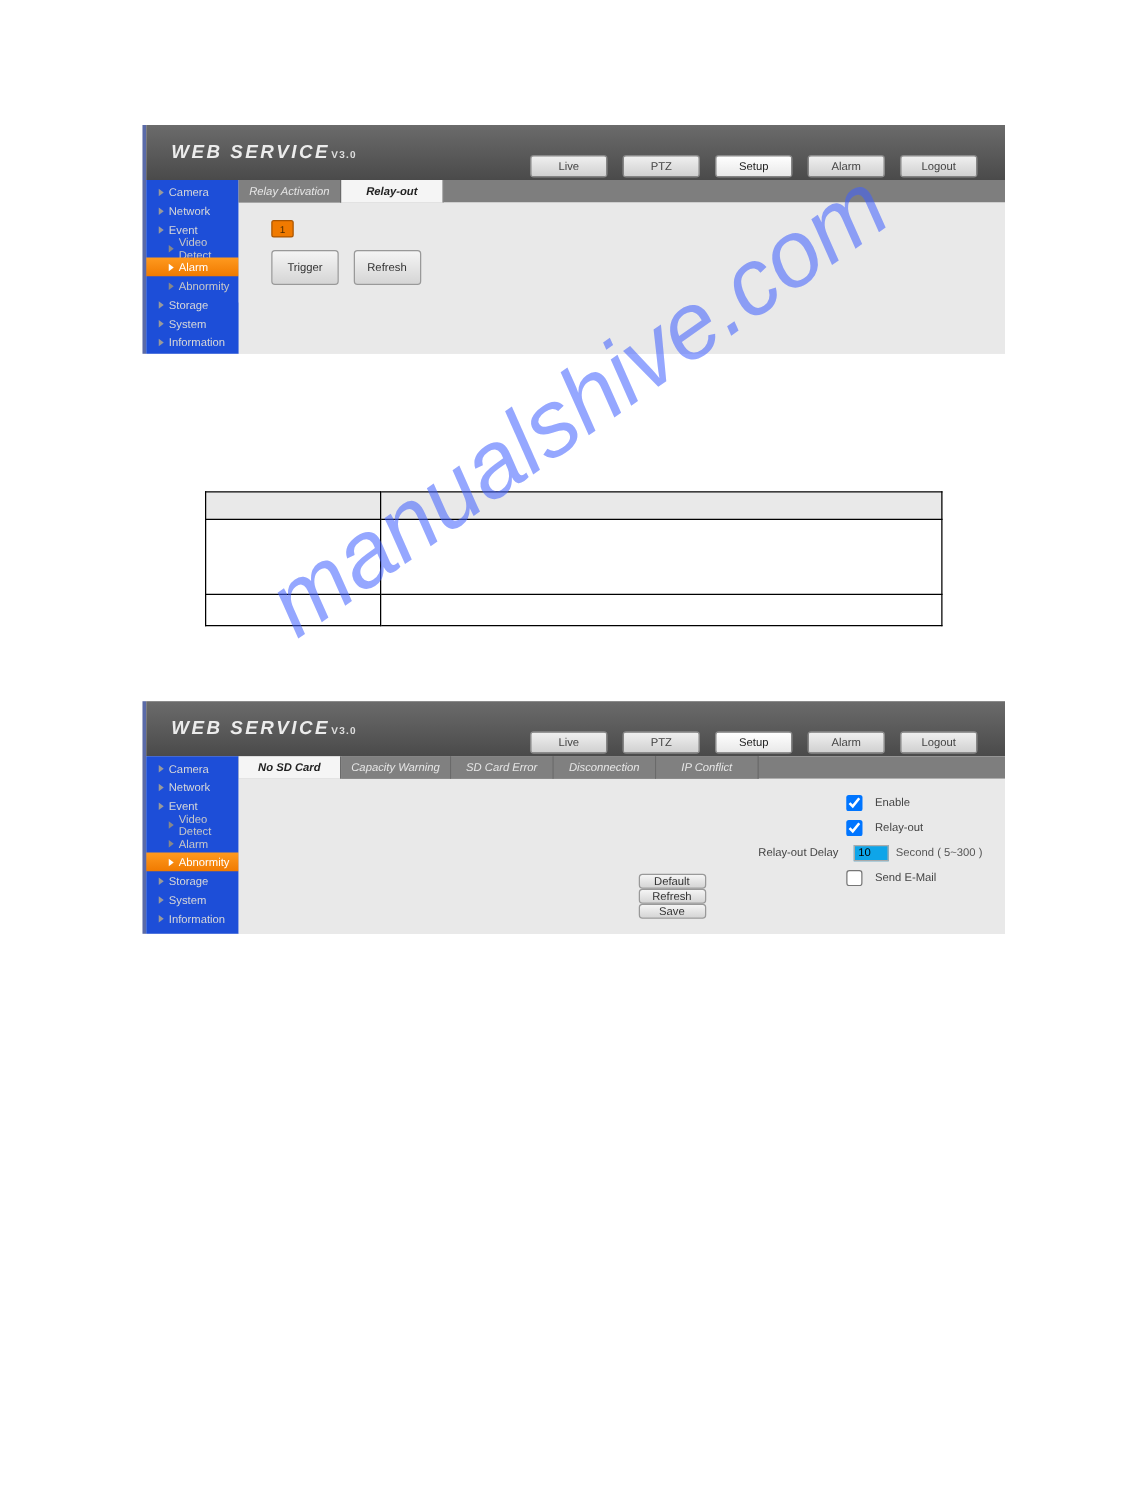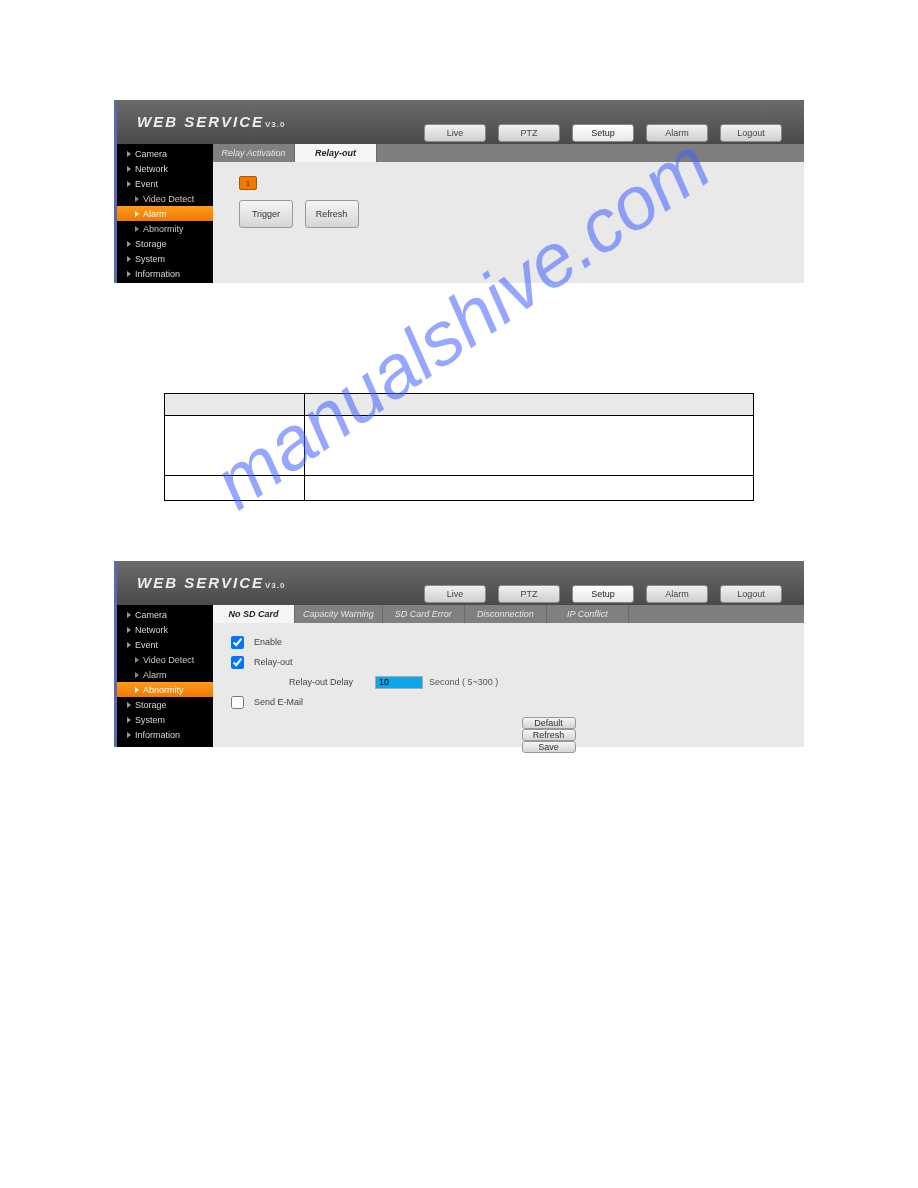--- a/index.html
+++ b/index.html
@@ -74,22 +74,22 @@
   }
   .topbtn.active {
     background: linear-gradient(#fff, #e8e8e8);
     color: #222;
   }
   .shot-body {
     display: flex;
     min-height: 120px;
   }
   .sidebar {
-    width: 96px;
-    background: #000000;
+    width: 74px;
+    background: #1d4ed8;
     padding: 2px 0;
   }
   .side-item {
     display: flex;
     align-items: center;
     height: 15px;
     padding: 0 6px 0 10px;
     color: #d8d8d8;
     font-size: 9px;
     cursor: pointer;
@@ -162,25 +162,25 @@
     min-width: 54px;
     height: 28px;
     padding: 0 10px;
     background: linear-gradient(#f5f5f5, #d5d5d5);
     border: 1px solid #999;
     border-radius: 3px;
     font-size: 9px;
     color: #333;
     cursor: pointer;
   }
-  .form-row { display: flex; align-items: center; height: 18px; margin-bottom: 2px; }
+  .form-row { display: flex; align-items: center; height: 18px; margin-bottom: 2px; justify-content: flex-end; }
   .form-row input[type=checkbox] { margin-right: 10px; }
   .form-row .lbl { font-size: 9px; color: #444; width: 86px; }
   .form-row input[type=text] {
-    width: 48px; height: 13px; font-size: 9px; padding: 0 3px;
+    width: 28px; height: 13px; font-size: 9px; padding: 0 3px;
     border: 1px solid #aaa; background: #0ea5e9;
   }
   .hint { font-size: 9px; color: #555; margin-left: 6px; }
 
   
   .plain-table {
     width: 590px;
     margin: 30px auto 60px auto;
     border-collapse: collapse;
   }
@@ -358,21 +358,21 @@
         <div class="form-row">
           <input type="checkbox" checked="" style="">
           <span class="lbl">Enable</span>
         </div>
         <div class="form-row">
           <input type="checkbox" checked="" style="">
           <span class="lbl">Relay-out</span>
         </div>
         <div class="form-row">
           <span style="width:22px;"></span>
-          <span class="lbl" style="width:86px;margin-left:36px;">Relay-out Delay</span>
+          <span class="lbl" style="width:76px;margin-left:36px;">Relay-out Delay</span>
           <input type="text" value="10" style="">
           <span class="hint">Second ( 5~300 )</span>
         </div>
         <div class="form-row">
           <input type="checkbox" style="">
           <span class="lbl">Send E-Mail</span>
         </div>
         <div class="form-row" style="margin-top:6px; padding-left:80px;flex-direction:column;">
           <span class="btn">Default</span>
           <span style="display:inline-block;width:10px;"></span>

